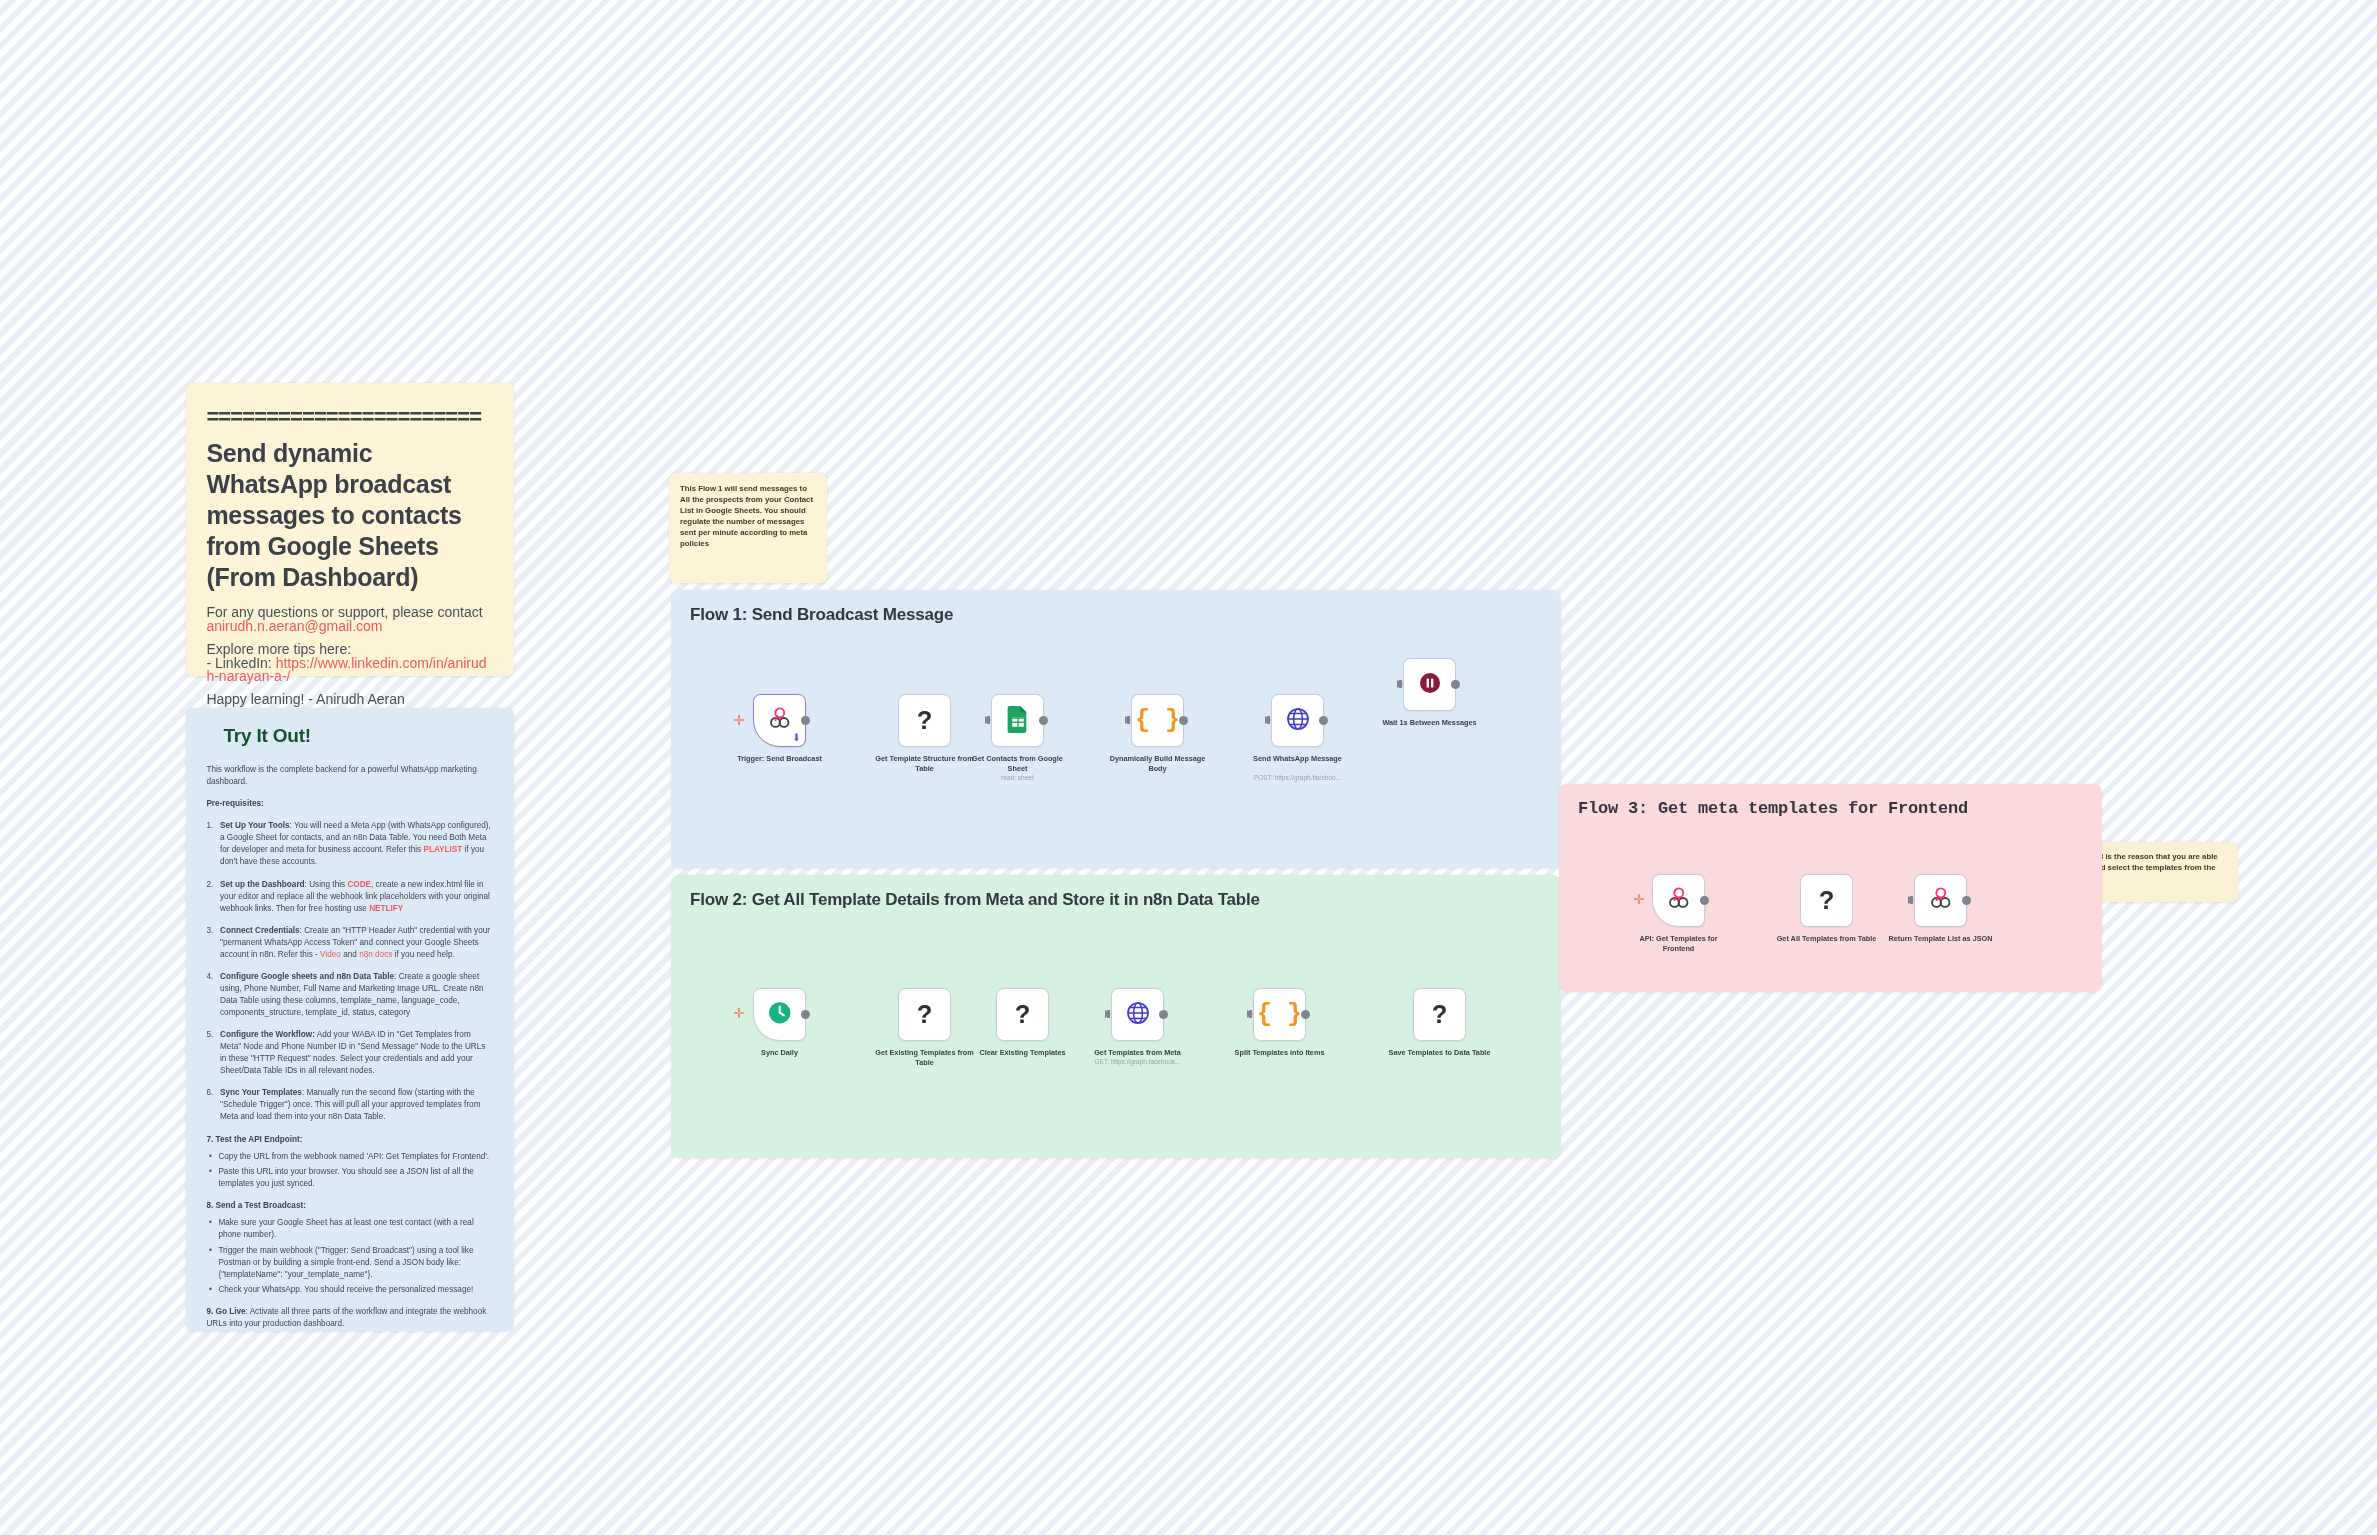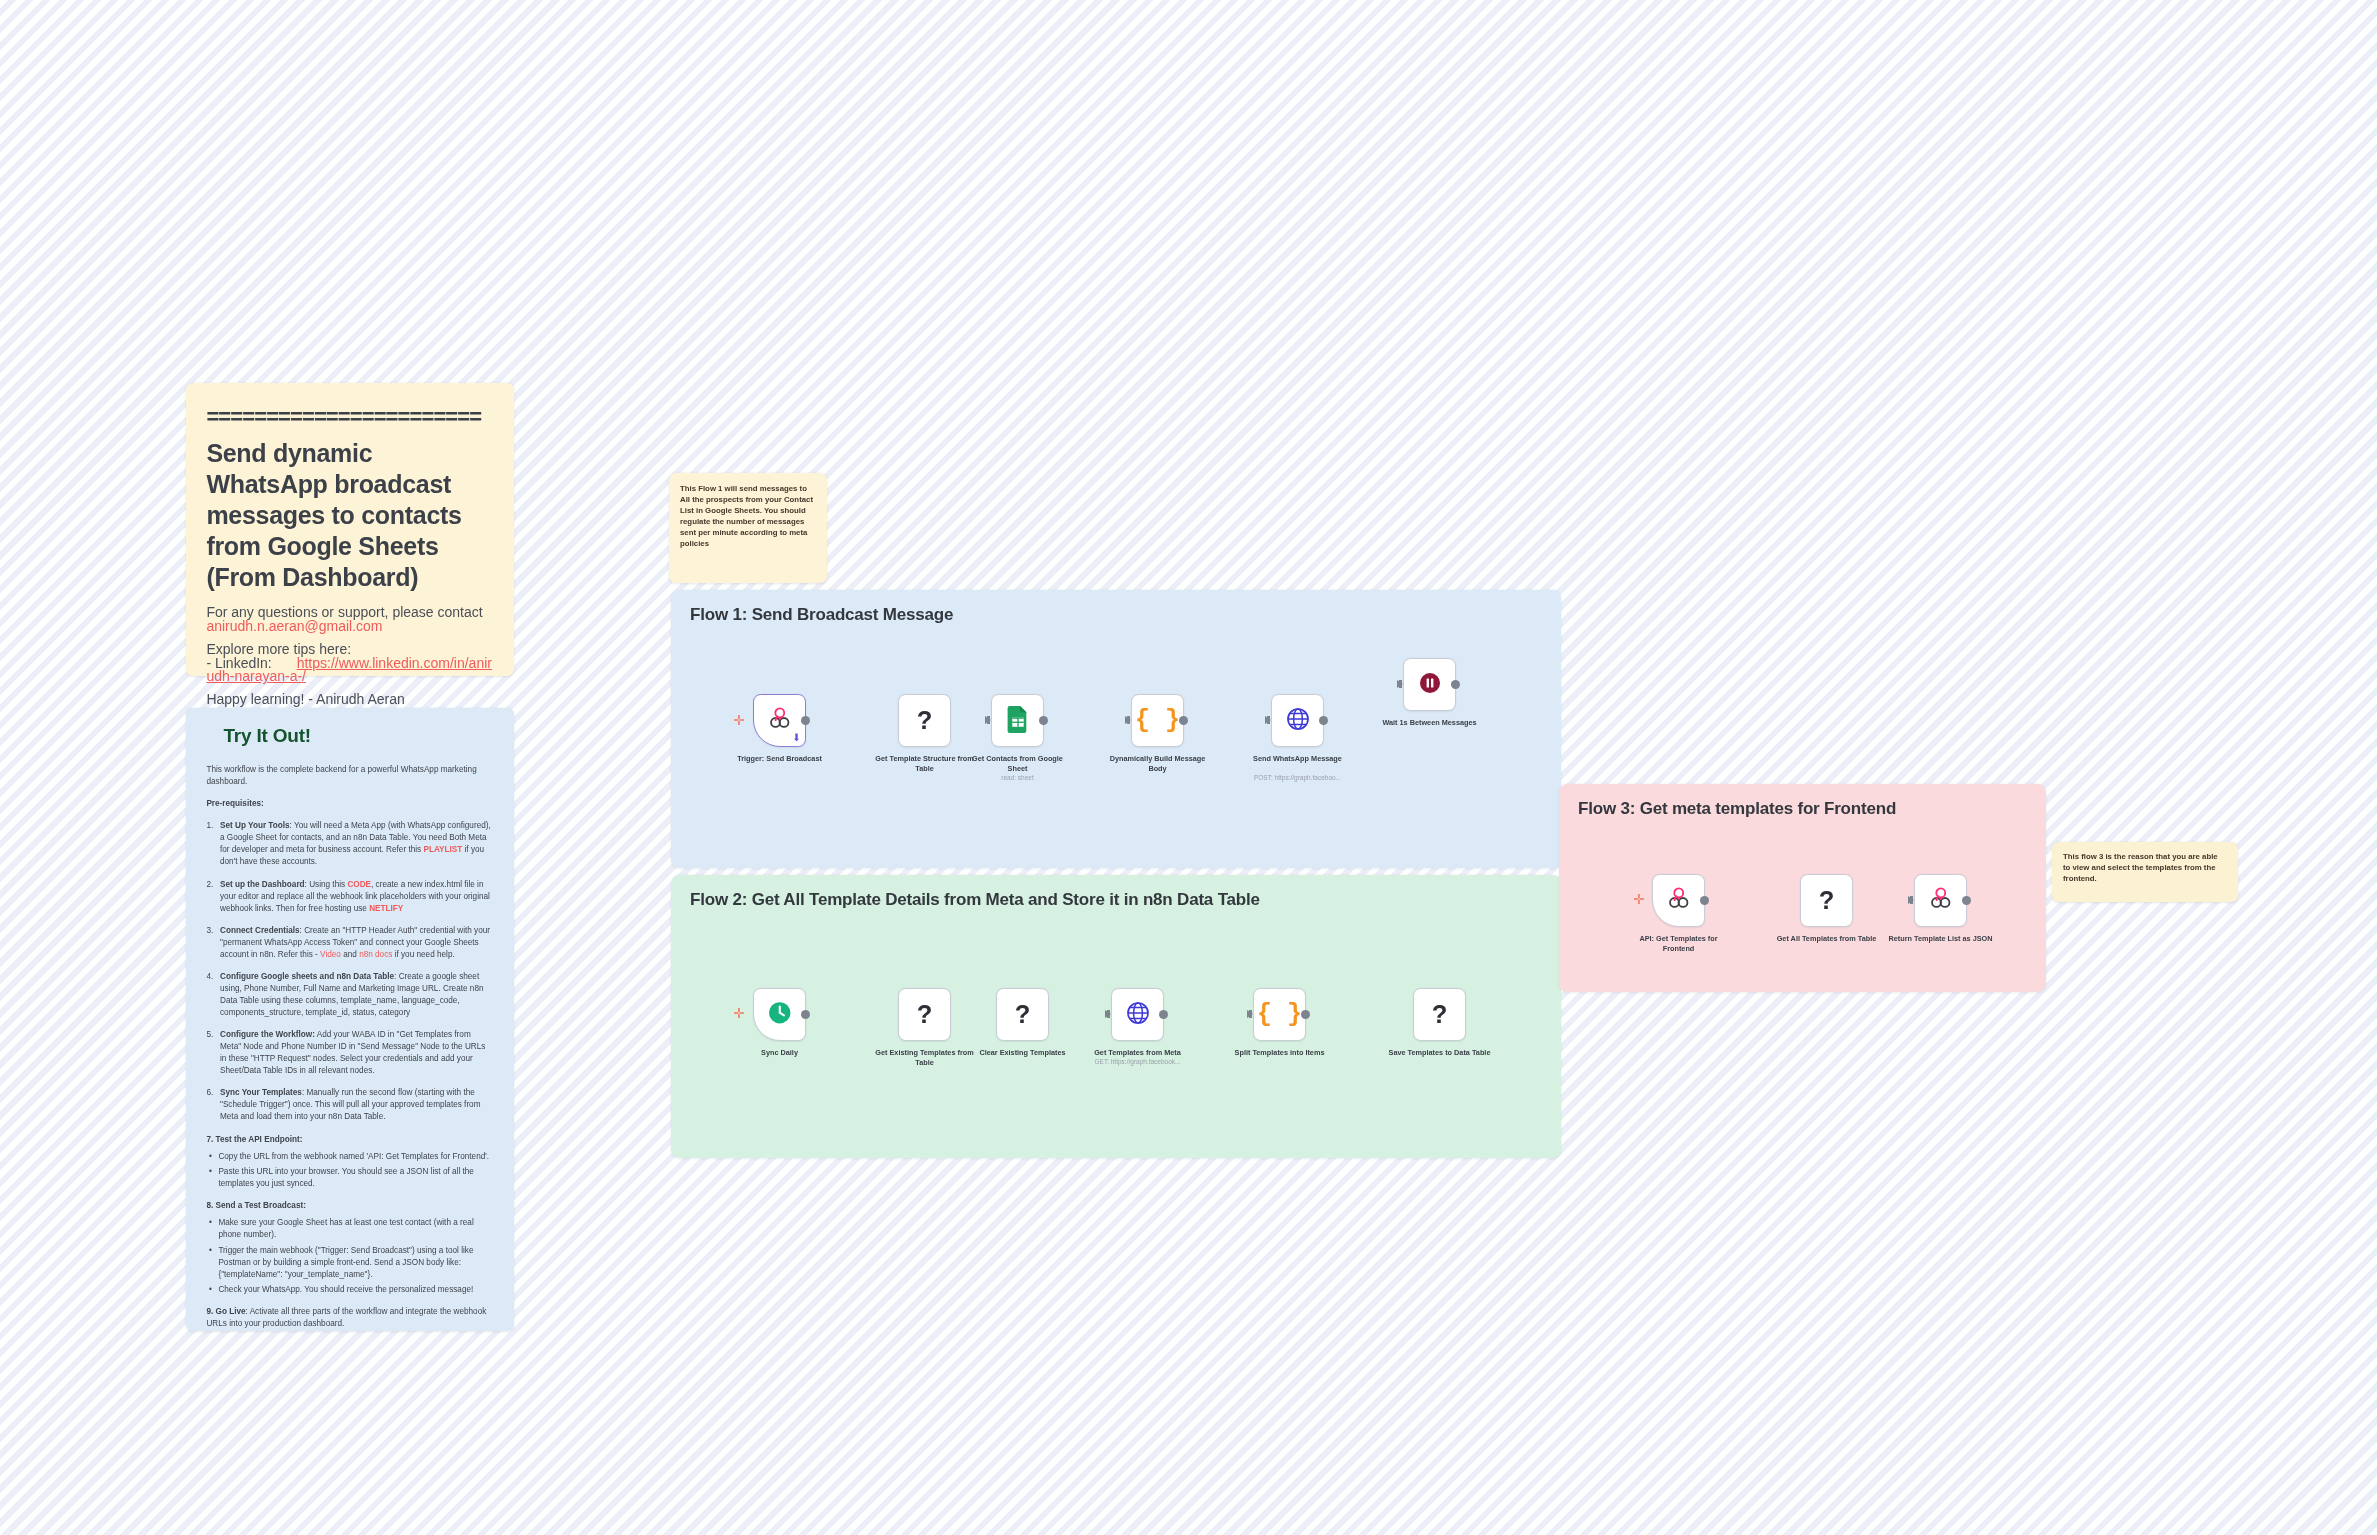--- a/index.html
+++ b/index.html
@@ -47,21 +47,21 @@
   #title-note h1 {
     font-size: 25px; line-height: 31px;
     font-weight: 700; color: #3c4048;
     letter-spacing: -0.3px;
     margin-bottom: 13.6px;
   }
   .note-p {
     font-size: 14px; line-height: 13.6px; color: #4a4f57;
     margin-bottom: 9.4px;
   }
-  .lnk { color: #f05a5a; text-decoration: underline; word-break: break-all; margin-left: 21px; }
+  .lnk { color: #f05a5a; word-break: break-all; }
   .lnk-plain { color: #f05a5a; text-decoration: none; }
 
   
   #tryit-note {
     left: 186px; top: 708px; width: 328px; height: 623px;
     padding: 17px 20.4px 15.3px 20.4px;
     overflow: hidden;
   }
   #tryit-note h2 {
     font-size: 19px; font-weight: 700; color: #14532d;
@@ -110,21 +110,21 @@
     box-shadow: 0 0.9px 2.6px rgba(30,40,70,0.08);
   }
   .flow-title {
     position: absolute; left: 19px; top: 14.5px;
     font-size: 17px; font-weight: 700; color: #33373e;
     letter-spacing: -0.2px;
     white-space: nowrap;
   }
   #flow1 { left: 671px; top: 590px; width: 890px; height: 278px; background: #dceaf7; }
   #flow2 { left: 671px; top: 875px; width: 890px; height: 283px; background: #d6f1e1; }
-  #flow3 { left: 1559px; top: 784px; width: 487px; height: 208px; background: #fadadd; }
+  #flow3 { left: 1559px; top: 784px; width: 543px; height: 208px; background: #fadadd; font-family: Liberation Mono, monospace; }
 
   
   .node-wrap { position: absolute; }
   .node-box {
     position: relative;
     width: 53px; height: 53px;
     background: #ffffff;
     border: 1.4px solid #c7ccd6;
     border-radius: 7.7px;
     display: flex; align-items: center; justify-content: center;

